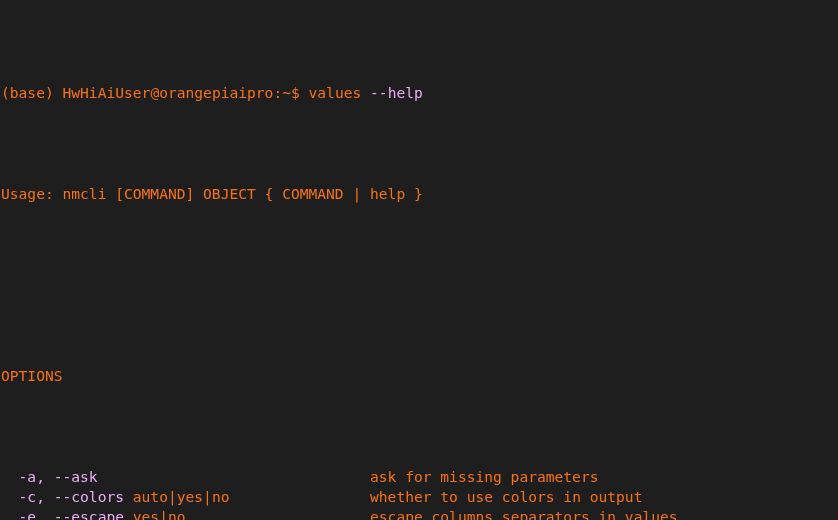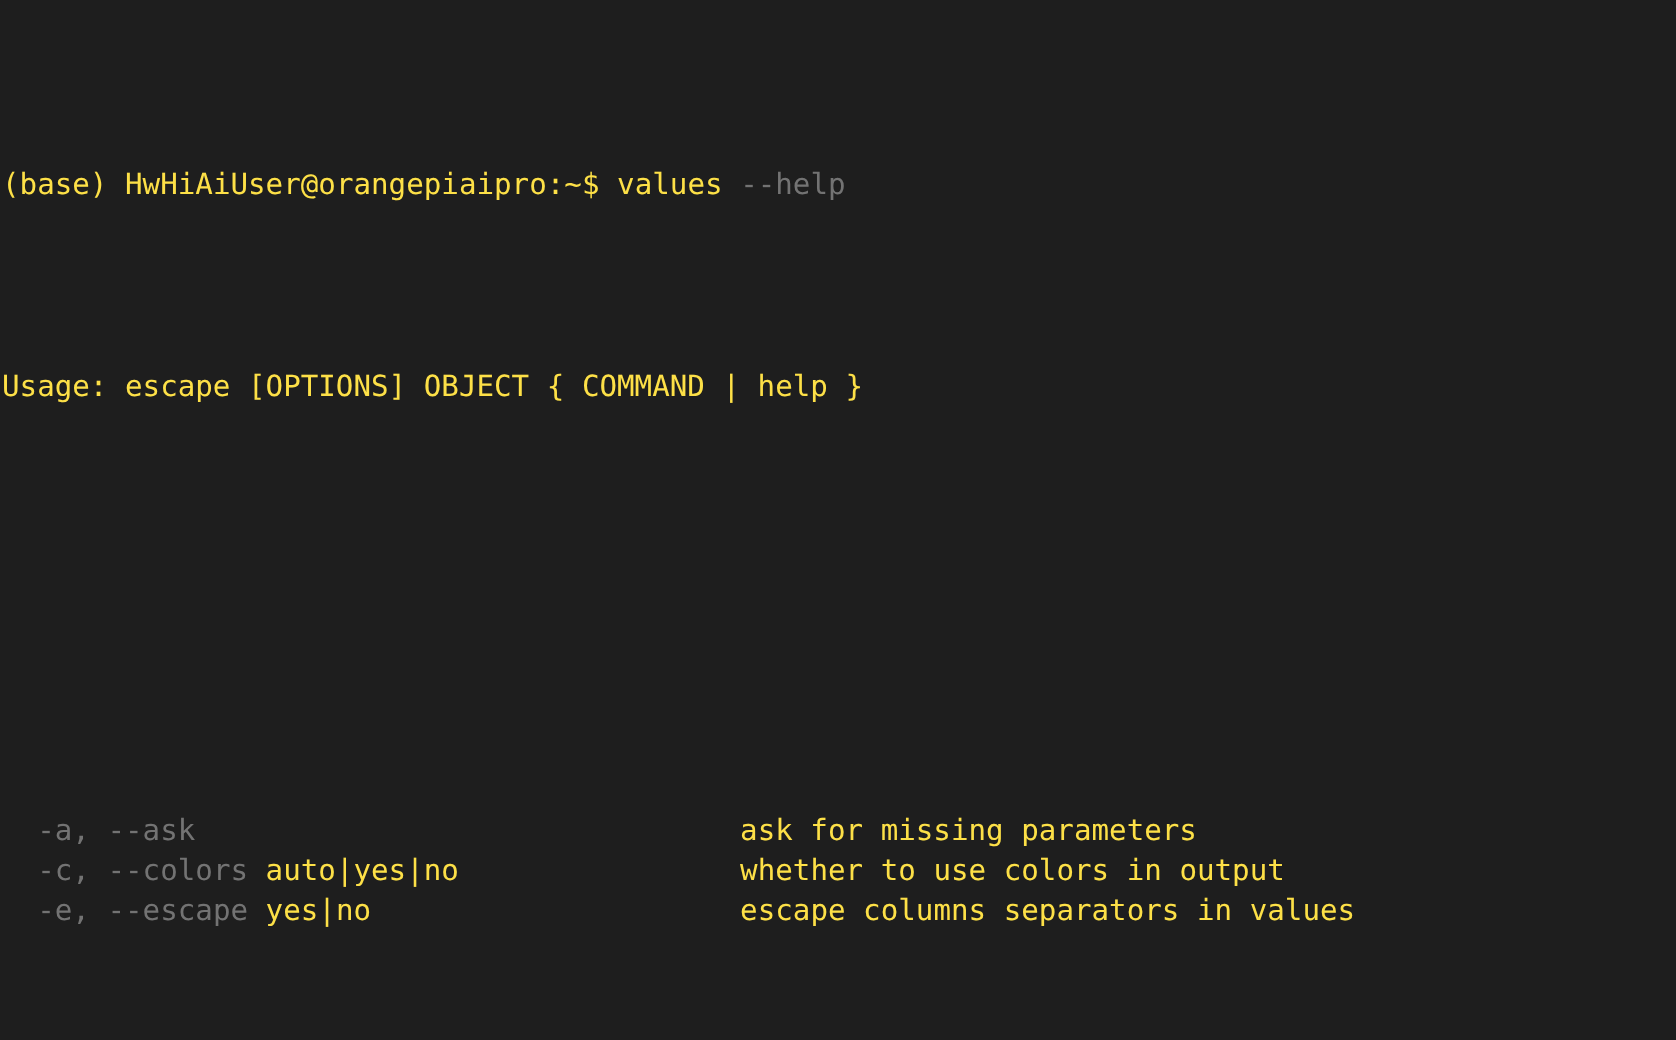--- a/index.html
+++ b/index.html
@@ -21,39 +21,40 @@
     -webkit-font-smoothing: antialiased;
   }
   #screen {
     padding: 2px 0 0 1px;
     white-space: pre;
   }
   .row {
     height: 20.2px;
     white-space: pre;
   }
-  .w   { color: #fde047; }
-  .cy  { color: #737373; }
+  .w   { color: #f97316; }
+  .cy  { color: #f0abfc; }
   .blank { height: 20.2px; }
 </style>
 </head>
 <body>
 
 <div id="terminal">
   <div id="screen">
 
     
     <div class="row"><span class="w">(base)</span><span class="w"> </span><span class="w">HwHiAiUser@orangepiaipro</span><span class="w">:~$</span><span class="w"> </span><span class="w">values</span><span class="w"> </span><span class="cy">--help</span></div>
 
     
-    <div class="row"><span class="w">Usage: escape [OPTIONS] OBJECT { COMMAND | help }</span></div>
+    <div class="row"><span class="w">Usage: nmcli [COMMAND] OBJECT { COMMAND | help }</span></div>
 
     <div class="blank"></div>
 
     
+    <div class="row"><span class="w">OPTIONS</span></div>
 
     
     <div id="options-list"><div class="row"><span class="w">  </span><span class="cy">-a, --ask</span><span class="w">                               </span><span class="w">ask for missing parameters</span></div><div class="row"><span class="w">  </span><span class="cy">-c, --colors</span><span class="w"> auto|yes|no</span><span class="w">                </span><span class="w">whether to use colors in output</span></div><div class="row"><span class="w">  </span><span class="cy">-e, --escape</span><span class="w"> yes|no</span><span class="w">                     </span><span class="w">escape columns separators in values</span></div></div>
 
     
 
     
     
 
     

